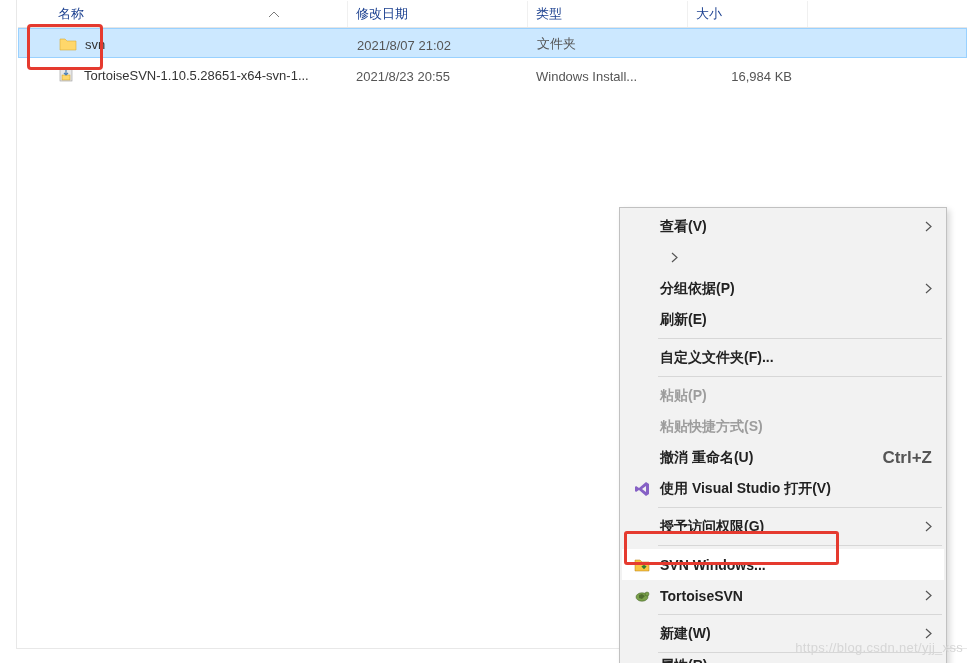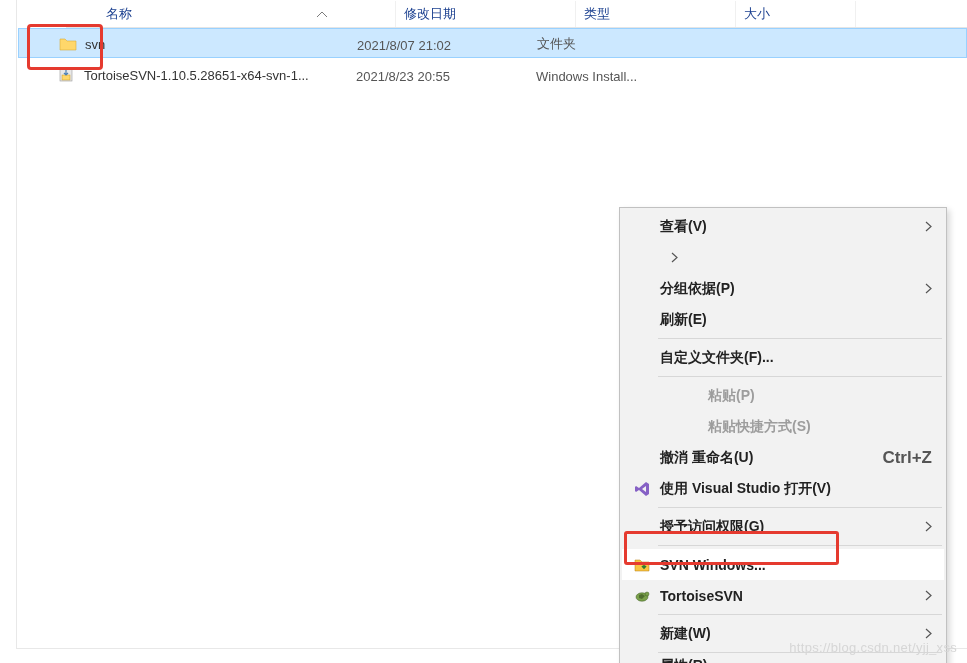--- a/index.html
+++ b/index.html
@@ -1,49 +1,49 @@
 <!DOCTYPE html>
 <html><head>
   <meta charset="utf-8">
   <style>
     * { margin: 0; padding: 0; box-sizing: border-box; font-family: "Microsoft YaHei", "Segoe UI", sans-serif; }
     body { width: 967px; height: 663px; background: #fff; position: relative; overflow: hidden; font-size: 13px; color: #222; }
 
     .list-area { width: 100%; }
-    .header-row { display: flex; align-items: center; height: 28px; border-bottom: 1px solid #e5e5e5; color: #1a3f8f; font-size: 13px; margin-left: 48px; }
+    .header-row { display: flex; align-items: center; height: 28px; border-bottom: 1px solid #e5e5e5; color: #1a3f8f; font-size: 13px; }
     .header-row > div { padding: 4px 8px; border-right: 1px solid #f0f0f0; display:flex; align-items:center; }
     .col-name { width: 330px; padding-left: 40px !important; }
     .col-date { width: 180px; }
     .col-type { width: 160px; }
     .col-size { width: 120px; }
 
     .sort-caret { margin-left: auto; margin-right: 60px; }
 
     .file-row { display: flex; align-items: flex-end; height: 30px; font-size: 13px; color: #555; }
     .file-row .col-name { display: flex; align-items: center; padding-left: 36px; color: #333; border-right: none;}
     .file-row > div { padding: 4px 8px; border-right: none;}
     .file-row .icon-slot { width: 18px; height: 18px; margin-right: 8px; display:flex; align-items:center; justify-content:center; }
 
     .row-selected { background: #cce8ff; border: 1px solid #99d1ff; }
 
     .red-box-name { position: absolute; left: 27px; top: 24px; width: 76px; height: 46px; border: 3px solid #e53a2f; border-radius: 4px; pointer-events: none; }
 
     .context-menu { position: absolute; left: 619px; top: 207px; width: 328px; background: #f2f2f2; border: 1px solid #c1c1c1; box-shadow: 3px 3px 6px rgba(0,0,0,0.15); padding: 3px 2px; }
     .menu-item { display: flex; align-items: center; height: 31px; padding: 0 12px 0 8px; font-size: 14px; color: #222; position: relative; font-weight: bold; }
-    .menu-item.disabled { color: #9d9d9d; gap: 48px; }
+    .menu-item.disabled { color: #9d9d9d; }
     .menu-item.highlighted { background: #fff; }
     .menu-item .mi-icon { width: 24px; height: 20px; display:flex; align-items:center; justify-content:center; margin-right: 6px;}
     .menu-item .mi-label { flex: 1; }
     .menu-item .mi-shortcut { color: #555; font-size: 17px;}
     .menu-item .mi-sub { width: 18px; display:flex; justify-content:flex-end; color:#555;}
     .menu-sep { height: 1px; background: #d7d7d7; margin: 3px 2px 3px 36px; }
 
     .red-box-menu { position: absolute; left: 624px; top: 531px; width: 215px; height: 34px; border: 3px solid #e53a2f; border-radius: 3px; pointer-events: none; }
 
-    .watermark { position: absolute; right: 10px; bottom: 8px; font-size: 13px; color: #d6d6d6; letter-spacing: 0.3px; pointer-events:none; user-select:none;}
+    .watermark { position: absolute; right: 4px; bottom: 8px; font-size: 13px; color: #d6d6d6; letter-spacing: 0.3px; pointer-events:none; user-select:none;}
 
     .area-border-left { position: absolute; left: 16px; top: 0; bottom: 14px; width: 1px; background: #e8e8e8;}
     .area-border-bottom { position: absolute; left: 16px; right: 0; bottom: 14px; height: 1px; background: #e8e8e8;}
   </style>
 </head>
 <body>
 
 <div class="area-border-left"></div>
 <div class="area-border-bottom"></div>
 
@@ -88,20 +88,21 @@
         <svg width="18" height="18" viewBox="0 0 18 18">
           <rect x="2" y="3" width="12" height="12" fill="#e8e8e8" stroke="#9a9a9a" stroke-width="0.6"></rect>
           <rect x="4" y="9" width="8" height="5" fill="#ffd76a" stroke="#c79a2b" stroke-width="0.5"></rect>
           <path d="M8 4 L8 9 M6 7 L8 9 L10 7" stroke="#4a7fb5" stroke-width="1.2" fill="none"></path>
         </svg>
       </span>
       <span>TortoiseSVN-1.10.5.28651-x64-svn-1...</span>
     </div>
     <div class="col-date"><span>2021/8/23 20:55</span></div>
     <div class="col-type"><span>Windows Install...</span></div>
+    <div class="col-size" style="text-align:right; padding-right:16px;"><span>16,984 KB</span></div>
   </div>
 </div>
 
 <div class="red-box-name"></div>
 
 <div class="context-menu">
 
   <div class="menu-item">
     <span class="mi-icon"></span>
     <span class="mi-label">查看(V)</span>

